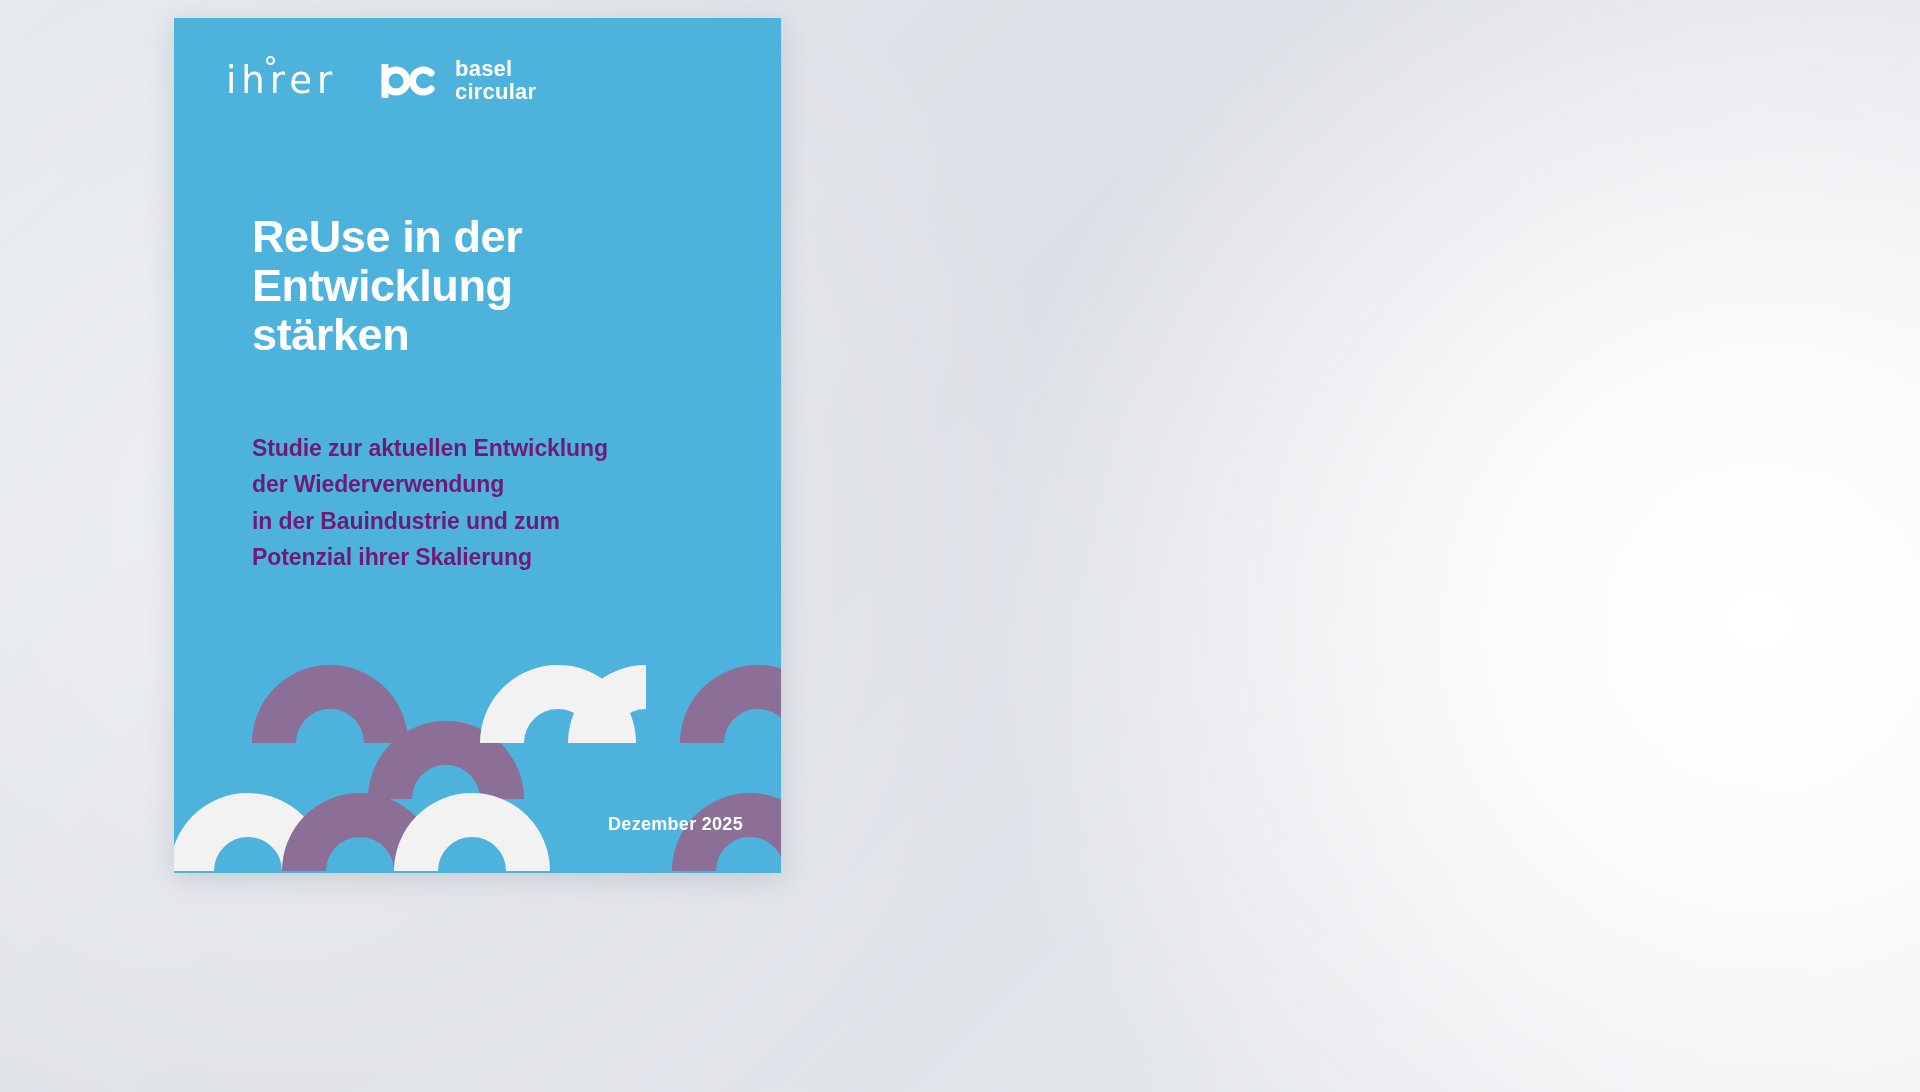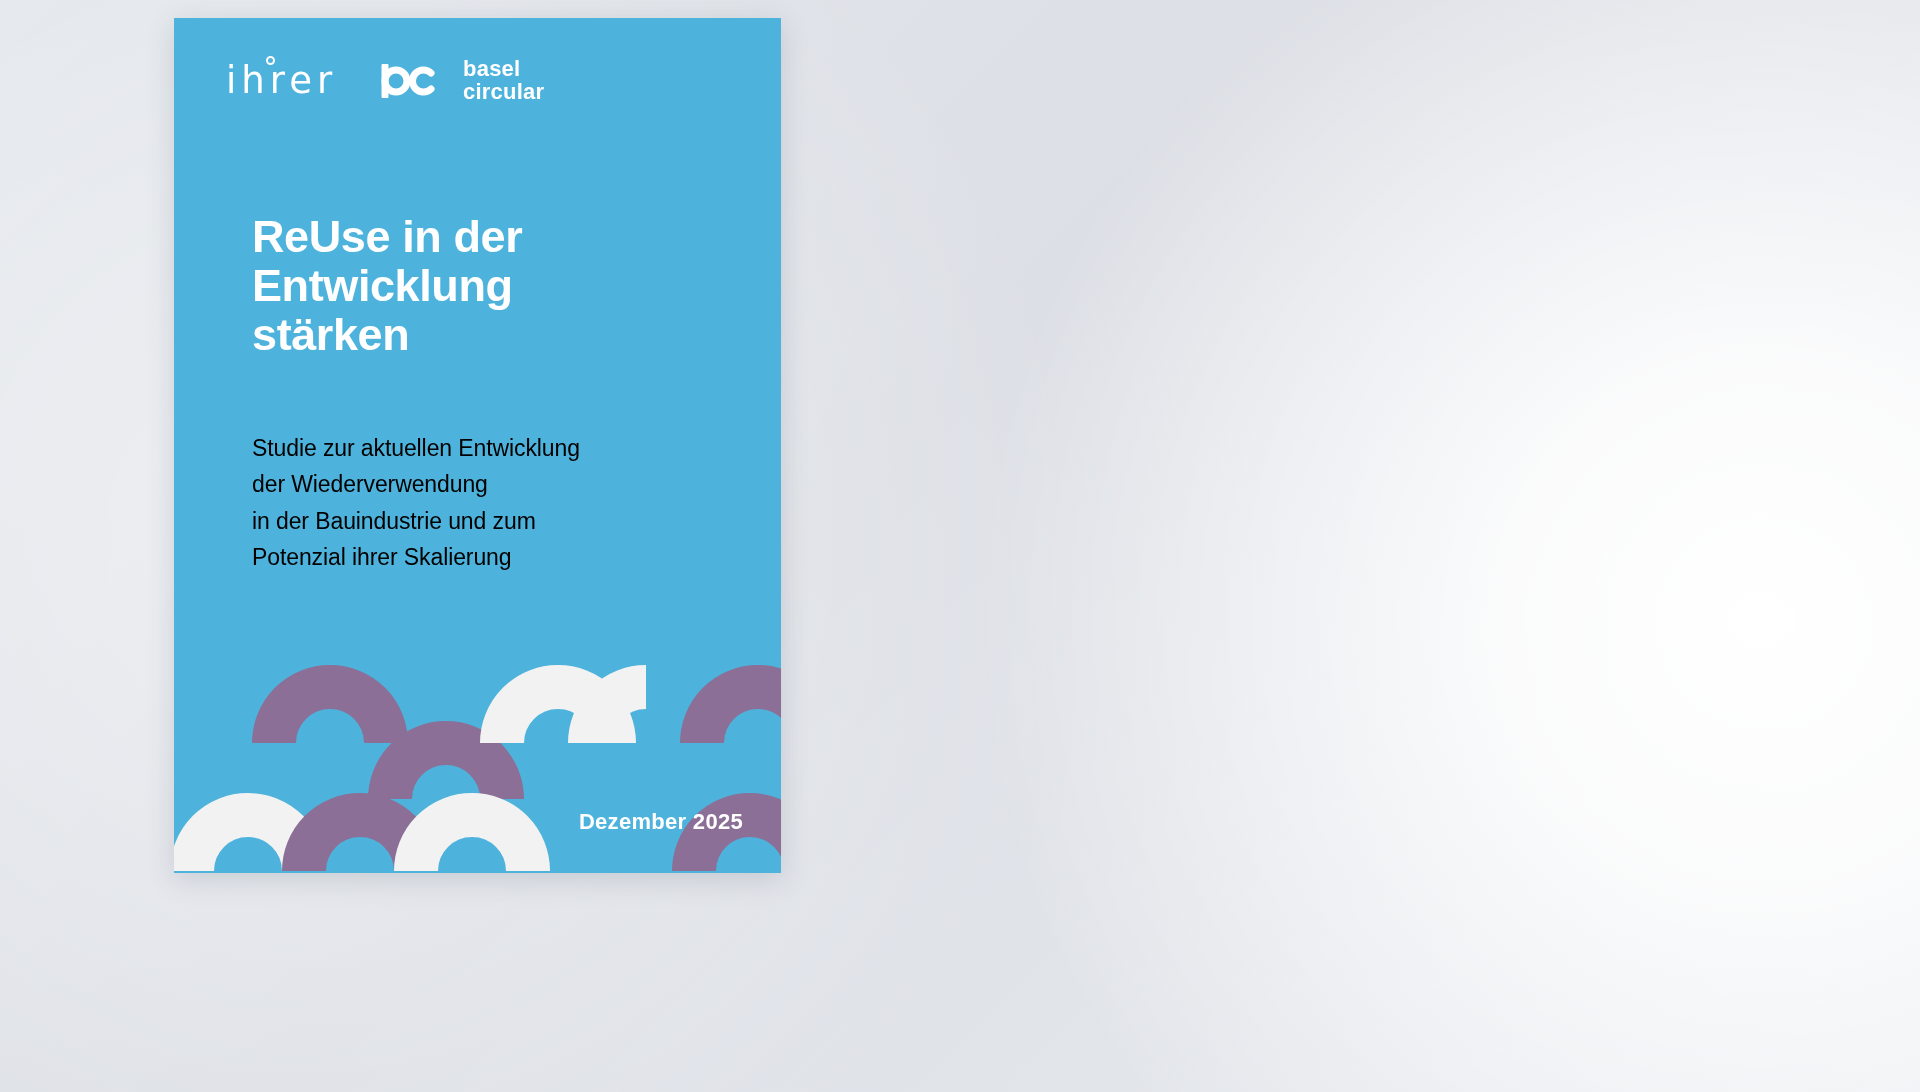--- a/index.html
+++ b/index.html
@@ -74,21 +74,21 @@
     border: 2px solid #ffffff;
     border-radius: 50%;
     left: 40px;
     top: -6px;
     box-sizing: border-box;
   }
 
   .bc-logo {
     display: flex;
     align-items: center;
-    gap: 28px;
+    gap: 20px;
     justify-content: flex-end;
   }
   .bc-mark {
     position: relative;
     width: 56px;
     height: 34px;
   }
   .bc-text {
     color: #ffffff;
     font-size: 22px;
@@ -110,35 +110,35 @@
     letter-spacing: -0.4px;
     white-space: pre-line;
   }
 
   
   #cover-subtitle {
     position: absolute;
     left: 78px;
     top: 412px;
     width: 500px;
-    color: #000000;
+    color: #701a75;
     font-size: 23px;
-    font-weight: 400;
+    font-weight: 700;
     line-height: 1.58;
     letter-spacing: -0.1px;
     white-space: pre-line;
   }
 
   
   #cover-date {
     position: absolute;
     right: 38px;
     bottom: 38px;
     color: #ffffff;
-    font-size: 22px;
+    font-size: 18px;
     font-weight: 700;
     letter-spacing: 0.3px;
     margin-left: 48px;
   }
 
   
   #arc-pattern {
     position: absolute;
     left: 0;
     bottom: 0;

